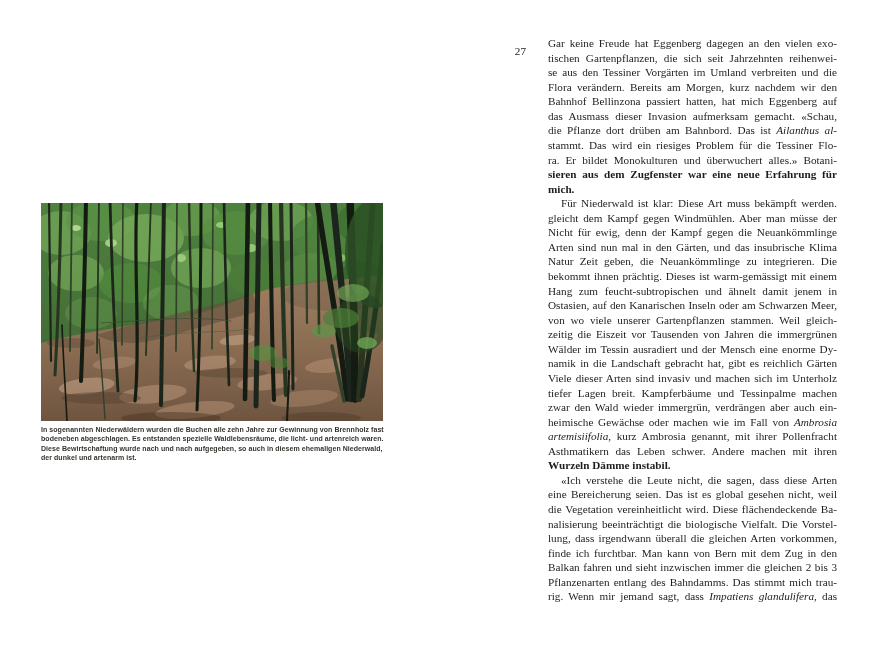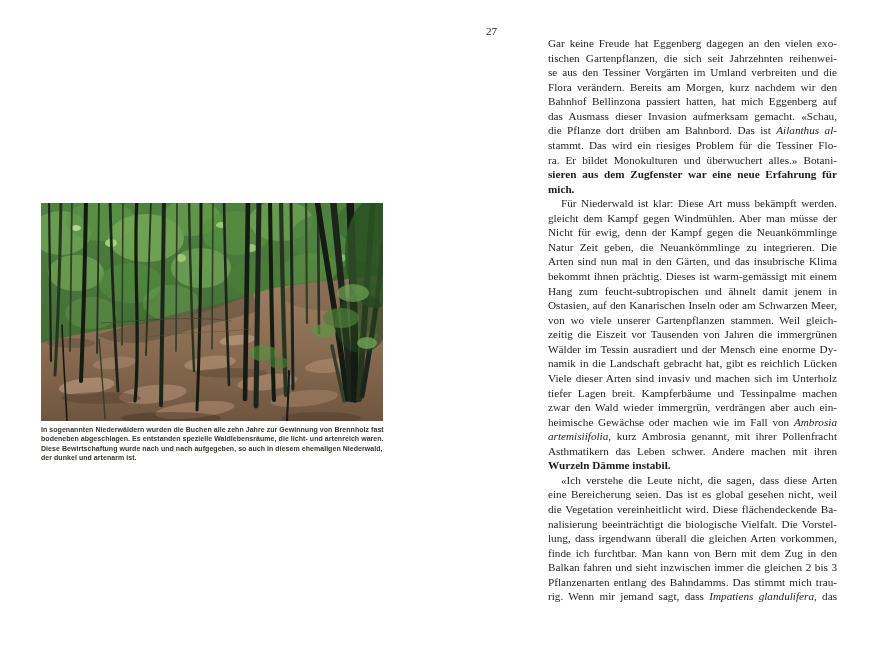--- a/index.html
+++ b/index.html
@@ -16,21 +16,21 @@
   .caption{
     margin-top:4px;width:345px;
     font-family:"Liberation Sans","DejaVu Sans",sans-serif;
     font-weight:bold;font-size:7px;line-height:9.4px;
     color:#35342f;letter-spacing:0.05px;
   }
   .cap-line{white-space:nowrap;}
 
   
   .page-number{
-    position:absolute;left:486px;top:24px;width:40px;
+    position:absolute;left:486px;top:44px;width:40px;text-align:right;
     font-size:11.2px;line-height:14.57px;color:#1d1d1b;
   }
   .column{
     position:absolute;left:548px;top:36px;width:289px;
     font-size:11.2px;line-height:14.57px;color:#1d1d1b;
   }
   .line{text-align:justify;text-align-last:justify;}
   .line.par-end{text-align-last:left;font-weight:bold;}
   .line.indent{text-indent:13px;}
   .line i{font-style:italic;}
@@ -171,29 +171,29 @@
       <div class="line">Flora verändern. Bereits am Morgen, kurz nachdem wir den</div>
       <div class="line">Bahnhof Bellinzona passiert hatten, hat mich Eggenberg auf</div>
       <div class="line">das Ausmass dieser Invasion aufmerksam gemacht. «Schau,</div>
       <div class="line">die Pflanze dort drüben am Bahnbord. Das ist <i>Ailanthus al-</i></div>
       <div class="line">stammt. Das wird ein riesiges Problem für die Tessiner Flo-</div>
       <div class="line">ra. Er bildet Monokulturen und überwuchert alles.» Botani-</div>
       <div class="line par-end">sieren aus dem Zugfenster war eine neue Erfahrung für mich.</div>
       <div class="line indent">Für Niederwald ist klar: Diese Art muss bekämpft werden.</div>
       <div class="line">gleicht dem Kampf gegen Windmühlen. Aber man müsse der</div>
       <div class="line">Nicht für ewig, denn der Kampf gegen die Neuankömmlinge</div>
+      <div class="line">Arten sind nun mal in den Gärten, und das insubrische Klima</div>
       <div class="line">Natur Zeit geben, die Neuankömmlinge zu integrieren. Die</div>
-      <div class="line">Arten sind nun mal in den Gärten, und das insubrische Klima</div>
       <div class="line">bekommt ihnen prächtig. Dieses ist warm-gemässigt mit einem</div>
       <div class="line">Hang zum feucht-subtropischen und ähnelt damit jenem in</div>
       <div class="line">Ostasien, auf den Kanarischen Inseln oder am Schwarzen Meer,</div>
       <div class="line">von wo viele unserer Gartenpflanzen stammen. Weil gleich-</div>
       <div class="line">zeitig die Eiszeit vor Tausenden von Jahren die immergrünen</div>
       <div class="line">Wälder im Tessin ausradiert und der Mensch eine enorme Dy-</div>
-      <div class="line">namik in die Landschaft gebracht hat, gibt es reichlich Lücken</div>
+      <div class="line">namik in die Landschaft gebracht hat, gibt es reichlich Gärten</div>
       <div class="line">Viele dieser Arten sind invasiv und machen sich im Unterholz</div>
       <div class="line">tiefer Lagen breit. Kampferbäume und Tessinpalme machen</div>
       <div class="line">zwar den Wald wieder immergrün, verdrängen aber auch ein-</div>
       <div class="line">heimische Gewächse oder machen wie im Fall von <i>Ambrosia</i></div>
       <div class="line"><i>artemisiifolia</i>, kurz Ambrosia genannt, mit ihrer Pollenfracht</div>
       <div class="line">Asthmatikern das Leben schwer. Andere machen mit ihren</div>
       <div class="line par-end">Wurzeln Dämme instabil.</div>
       <div class="line indent">«Ich verstehe die Leute nicht, die sagen, dass diese Arten</div>
       <div class="line">eine Bereicherung seien. Das ist es global gesehen nicht, weil</div>
       <div class="line">die Vegetation vereinheitlicht wird. Diese flächendeckende Ba-</div>

